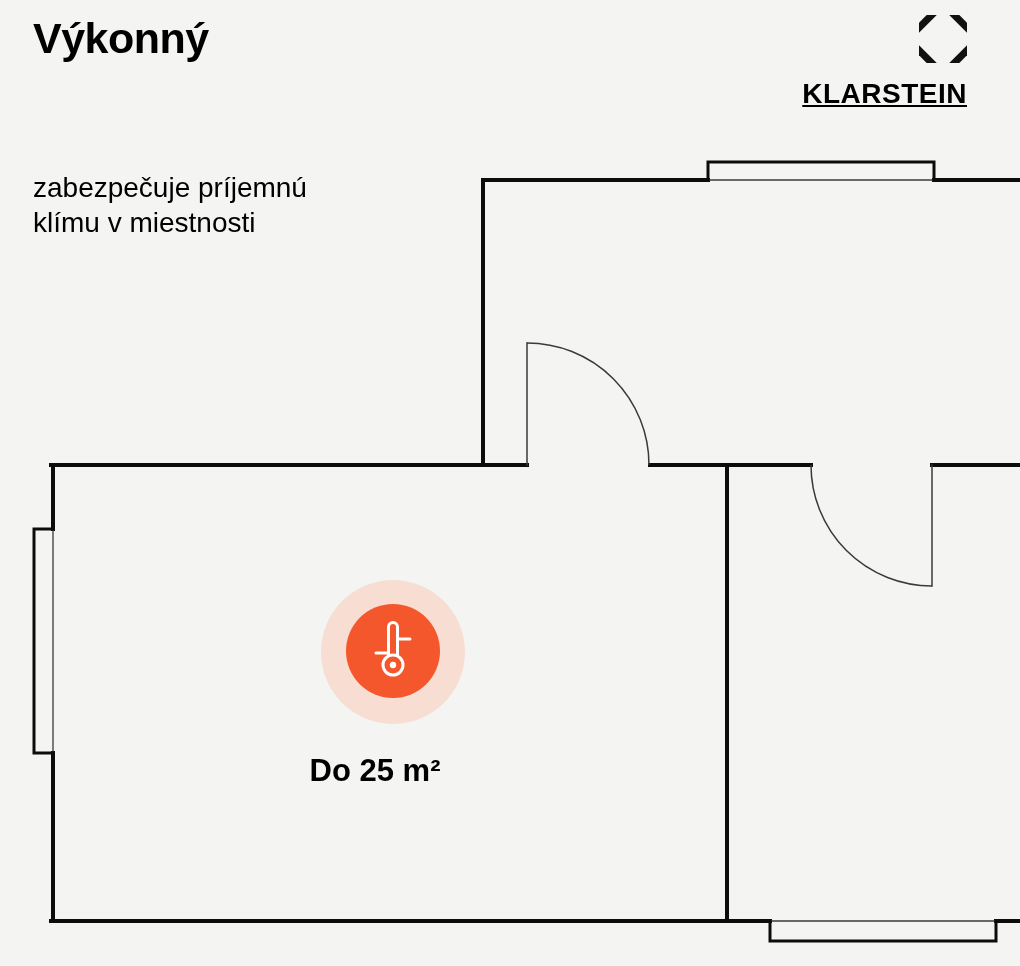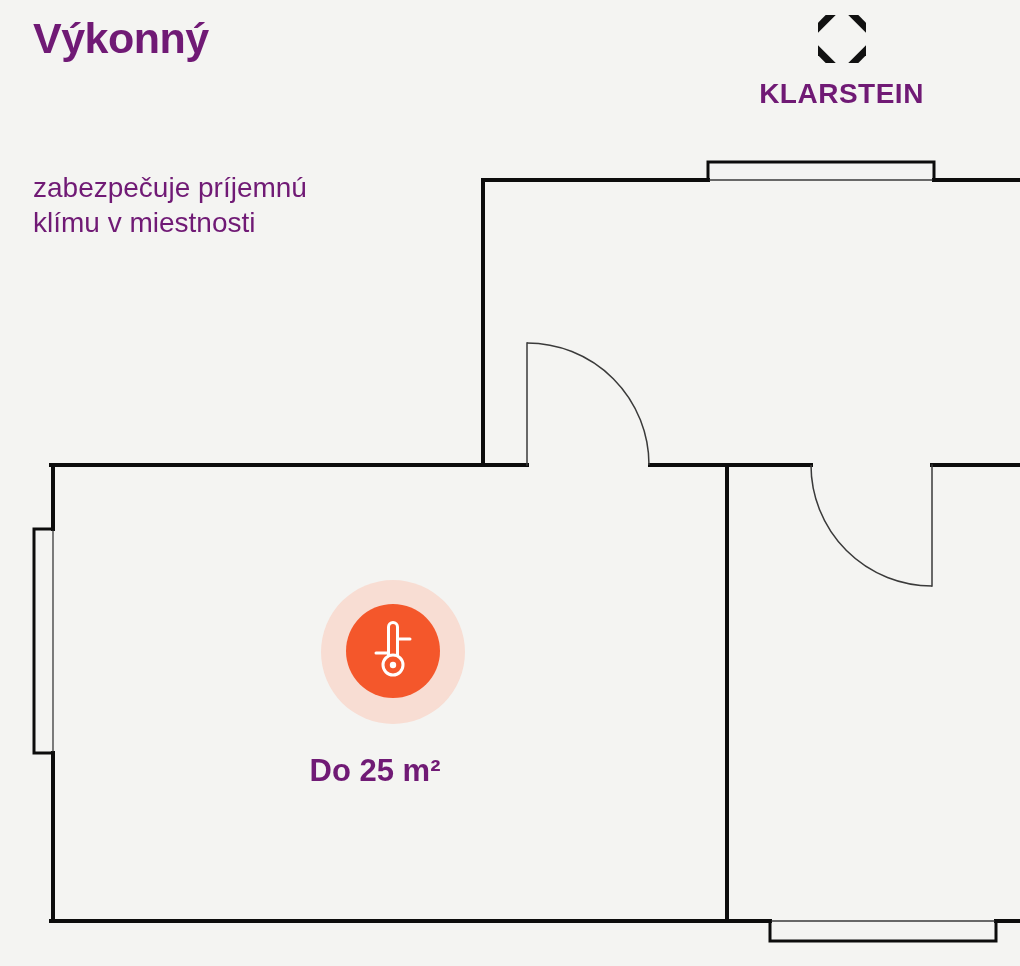--- a/index.html
+++ b/index.html
@@ -6,45 +6,46 @@
     margin: 0;
     padding: 0;
   }
   .canvas {
     position: relative;
     width: 1020px;
     height: 966px;
     background: #f4f4f2;
     overflow: hidden;
     font-family: "Liberation Sans", sans-serif;
-    color: #701a75;
+    color: #000000;
   }
   .page-title {
     position: absolute;
     left: 33px;
     top: 14px;
     font-size: 43px;
     font-weight: 700;
     letter-spacing: -0.5px;
     margin: 0;
   }
   .description {
     position: absolute;
     left: 33px;
     top: 170px;
     font-size: 28px;
     line-height: 35px;
     font-weight: 400;
   }
   .brand {
     position: absolute;
-    left: 740px;
+    left: 764px;
     top: 15px;
     width: 203px;
-    text-align: center;
+    text-align: right;
+    text-decoration: underline;
   }
   .brand-logo {
     display: inline-block;
     width: 48px;
     height: 48px;
   }
   .brand-name {
     margin-top: 11px;
     font-size: 28px;
     font-weight: 700;

